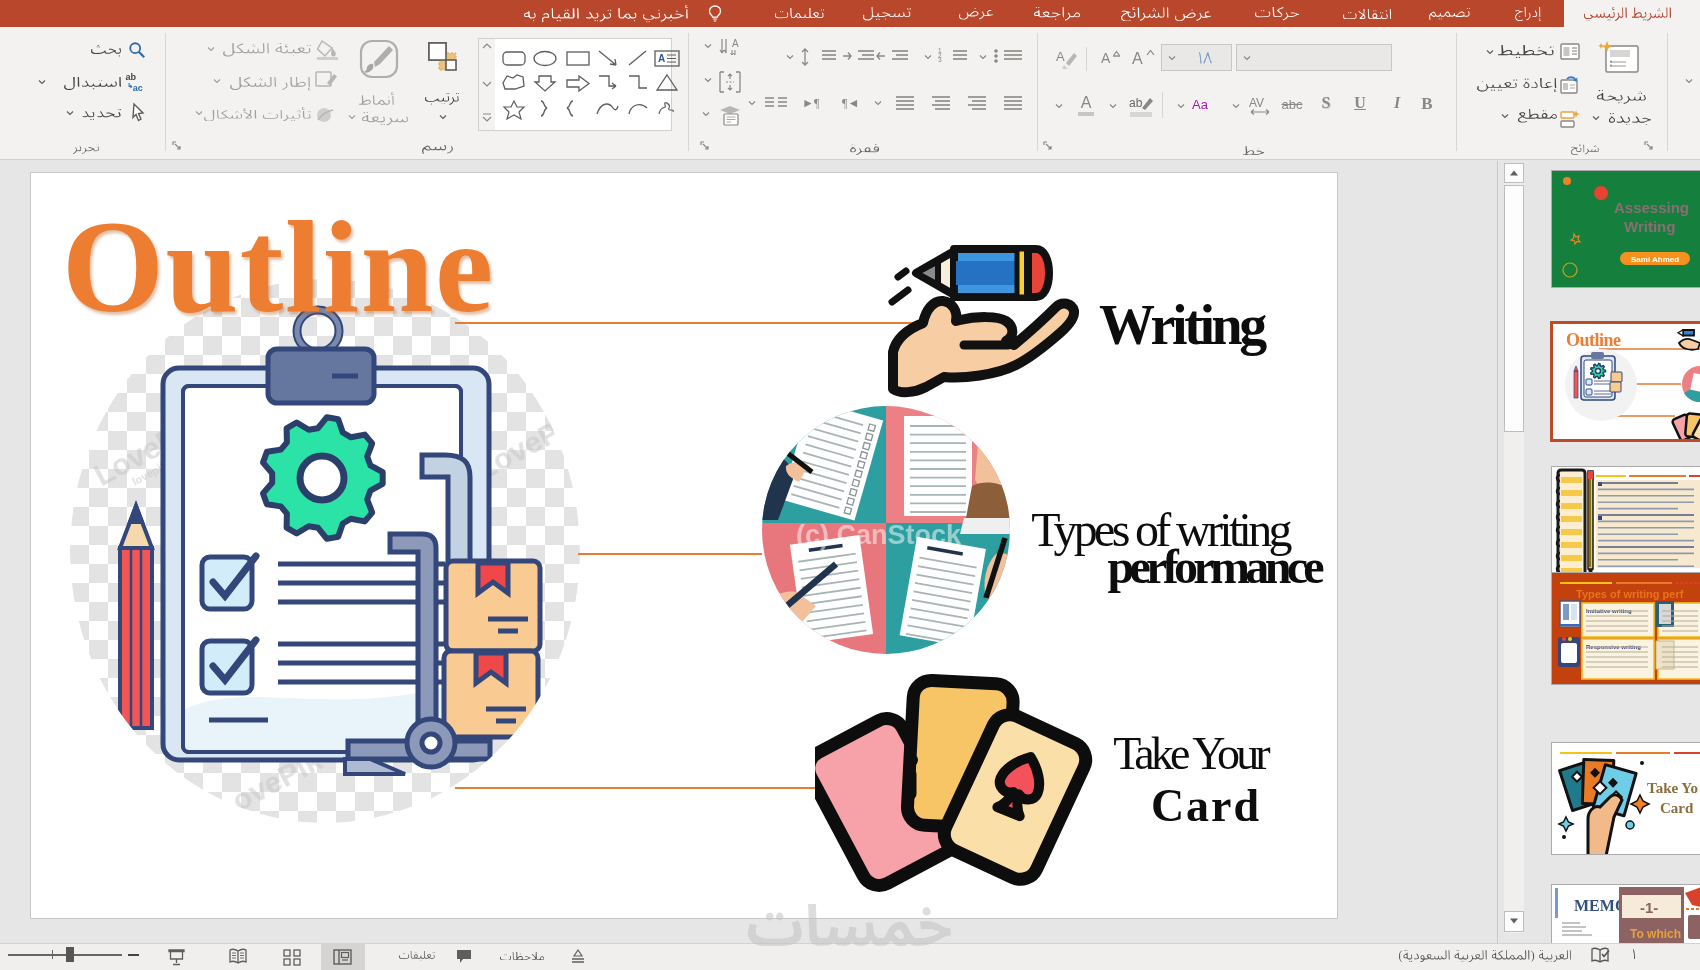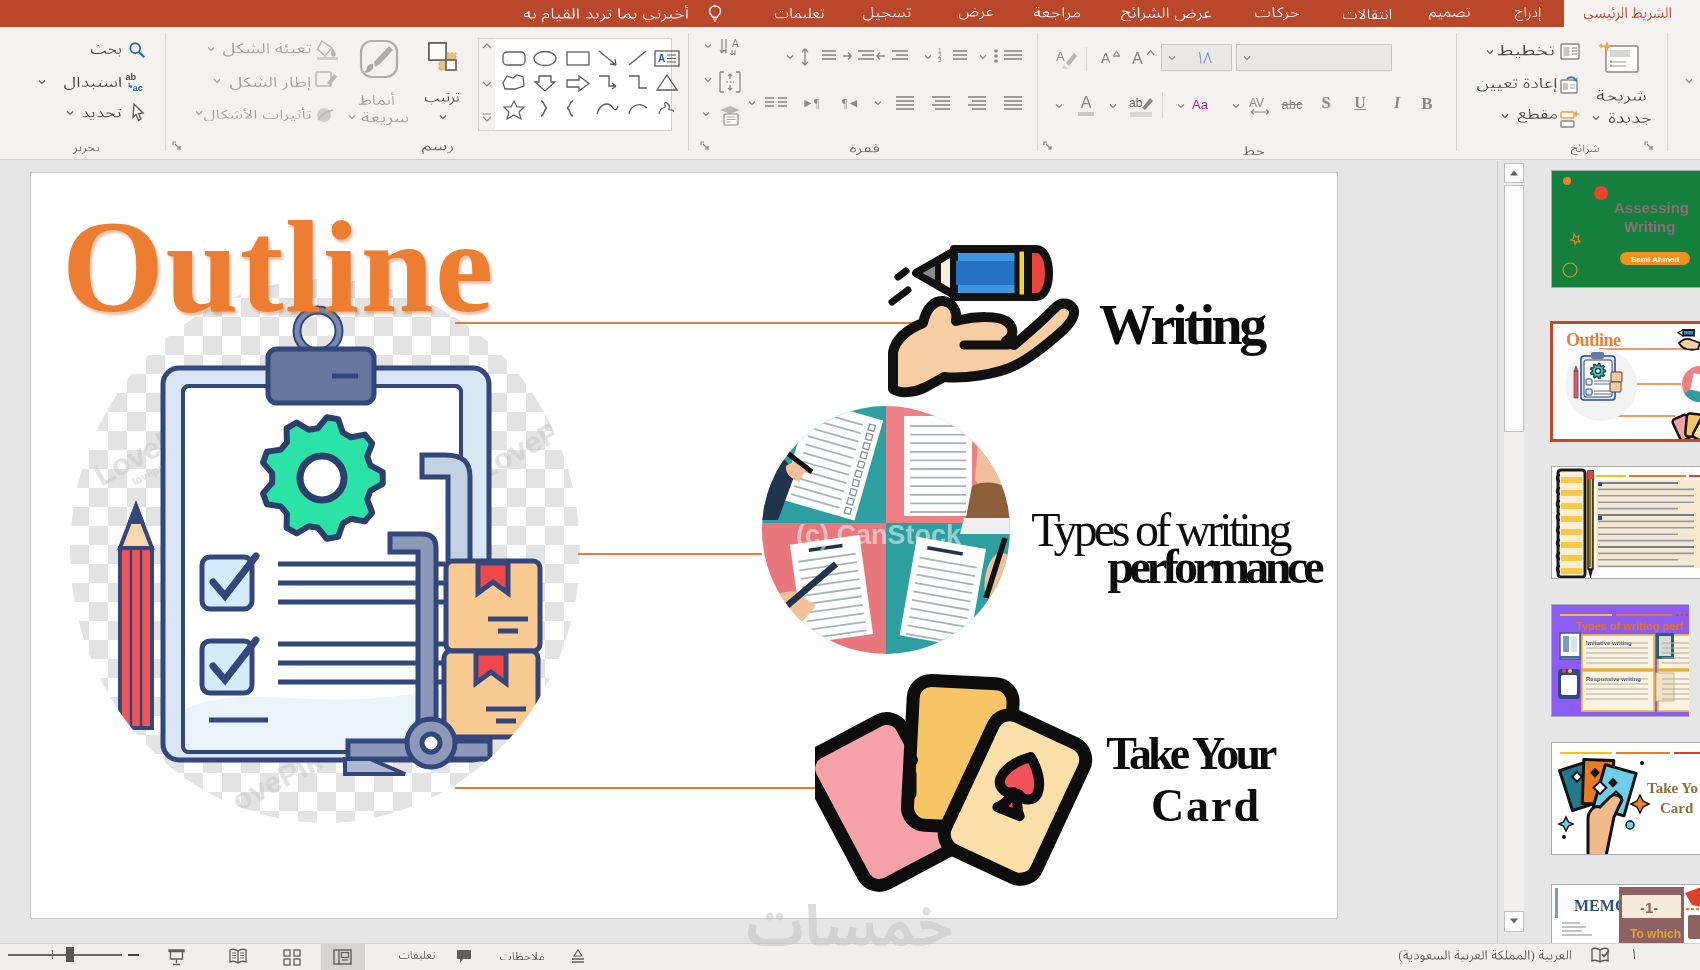--- a/index.html
+++ b/index.html
@@ -634,21 +634,21 @@
 <circle cx="97" cy="88" r="6" fill="#0d0d0d" stroke="none"></circle>
 <path d="M96 102 L96 122" stroke-width="11" stroke-linecap="round"></path>
 <g transform="rotate(25 200 125)">
 <rect x="150" y="51" width="100" height="148" rx="18" fill="#FBDFA8" stroke-width="13"></rect>
 <g transform="rotate(-3 200 115)">
 <path d="M199 82 C211 91 219 103 219 113 A10.5 10.5 0 0 1 202 121 C203 130 207 137 211 141 L187 141 C191 137 195 130 196 121 A10.5 10.5 0 0 1 179 113 C179 103 187 91 199 82 Z" fill="#F4525A" stroke-width="10"></path>
 </g>
 </g>
 </g>
 </svg>
-<div class="abs" style="left:1060px;top:731px;width:260px;text-align:center;white-space:nowrap;font-family:'Liberation Serif',serif;font-weight:bold;font-size:46px;line-height:46px;color:#0d0d0d;letter-spacing:-3.9px">Take Your</div>
+<div class="abs" style="left:1060px;top:731px;width:260px;text-align:center;white-space:nowrap;font-family:'Liberation Serif',serif;font-weight:normal;font-size:46px;line-height:46px;color:#0d0d0d;letter-spacing:-3.9px">Take Your</div>
 <div class="abs" style="left:1076px;top:783px;width:260px;text-align:center;font-family:'Liberation Serif',serif;font-weight:bold;font-size:46px;line-height:46px;color:#0d0d0d;letter-spacing:2px">Card</div>
 <div class="abs" style="left:1497px;top:161px;width:1px;height:782px;background:#C9C7C5"></div>
 <div class="abs" style="left:1504px;top:163px;width:20px;height:770px;background:#F0EFEE"></div>
 <div class="abs" style="left:1504px;top:163px;width:20px;height:20px;background:#FDFDFD;border:1px solid #C0BEBC"></div>
 <svg class="abs" style="left:1508px;top:169px" width="12" height="8" viewBox="0 0 12 8">
       <path d="M2 6.5 L6 1.5 L10 6.5 Z" fill="#606060"></path>
     </svg>
 <div class="abs" style="left:1504px;top:185px;width:20px;height:247px;background:#FDFDFD;border:1px solid #C0BEBC"></div>
 <div class="abs" style="left:1504px;top:911px;width:20px;height:21px;background:#FDFDFD;border:1px solid #C0BEBC"></div>
 <svg class="abs" style="left:1508px;top:917px" width="12" height="8" viewBox="0 0 12 8">
@@ -725,21 +725,21 @@
         <path d="M46 47.99999999999999 L142 47.99999999999999" stroke="#4a5a7e" stroke-width="1.6"></path>
         <path d="M46 54.39999999999999 L142 54.39999999999999" stroke="#8e99ad" stroke-width="1.6"></path>
         <path d="M46 60.79999999999999 L142 60.79999999999999" stroke="#8e99ad" stroke-width="1.6"></path>
         <path d="M46 67.19999999999999 L126 67.19999999999999" stroke="#8e99ad" stroke-width="1.6"></path>
         <path d="M46 73.6 L142 73.6" stroke="#8e99ad" stroke-width="1.6"></path>
         <path d="M46 80.0 L142 80.0" stroke="#4a5a7e" stroke-width="1.6"></path>
         <path d="M46 86.4 L142 86.4" stroke="#8e99ad" stroke-width="1.6"></path>
         <path d="M46 92.80000000000001 L126 92.80000000000001" stroke="#8e99ad" stroke-width="1.6"></path>
         <path d="M46 99.20000000000002 L142 99.20000000000002" stroke="#8e99ad" stroke-width="1.6"></path>
       </svg></div>
-<div class="abs" style="left:1551px;top:604px;width:138px;height:113px;background:#8b5cf6;border:1px solid #ABABAB;border-right:none;overflow:hidden"><svg width="149" height="113" viewBox="0 0 149 113">
+<div class="abs" style="left:1551px;top:572px;width:149px;height:113px;background:#c2410c;border:1px solid #ABABAB;border-right:none;overflow:hidden"><svg width="149" height="113" viewBox="0 0 149 113">
         <path d="M8 10 L60 10" stroke="#F5C21A" stroke-width="2"></path>
         <path d="M64 10 L120 10" stroke="#E87B25" stroke-width="2"></path>
         <path d="M124 10 L149 10" stroke="#D8422C" stroke-width="2" stroke-dasharray="3 1.5"></path>
         <text x="24" y="25" font-family="Liberation Sans" font-weight="bold" font-size="11" fill="#E8731E">Types of writing perf</text>
         <rect x="30" y="30" width="72" height="34" fill="#FBF3E2" stroke="#F2BE28" stroke-width="1.6"></rect>
         <rect x="106" y="30" width="43" height="34" fill="#FBF3E2" stroke="#F2BE28" stroke-width="1.6"></rect>
         <rect x="30" y="66" width="72" height="40" fill="#FBF3E2" stroke="#F2BE28" stroke-width="1.6"></rect>
         <rect x="106" y="66" width="43" height="40" fill="#FBF3E2" stroke="#F2BE28" stroke-width="1.6"></rect>
         <rect x="8" y="28" width="20" height="26" fill="#fff" stroke="#4a5a7a" stroke-width="1.5"></rect>
         <rect x="11" y="31" width="6" height="16" fill="#7a9ac8"></rect>

